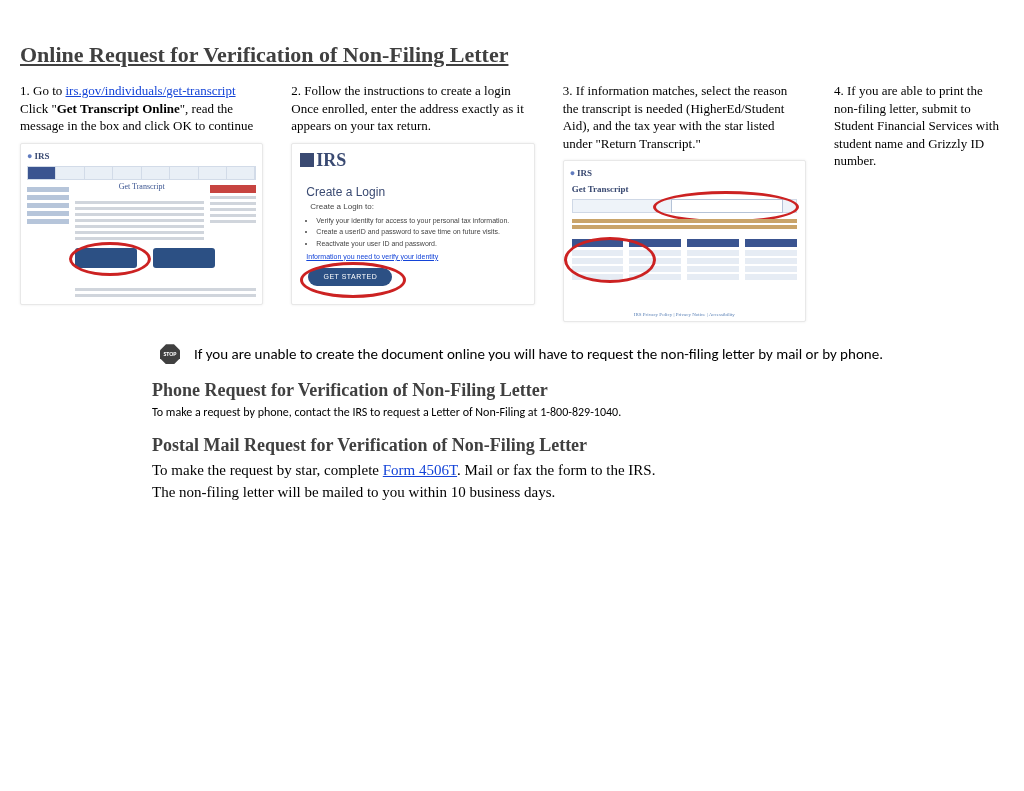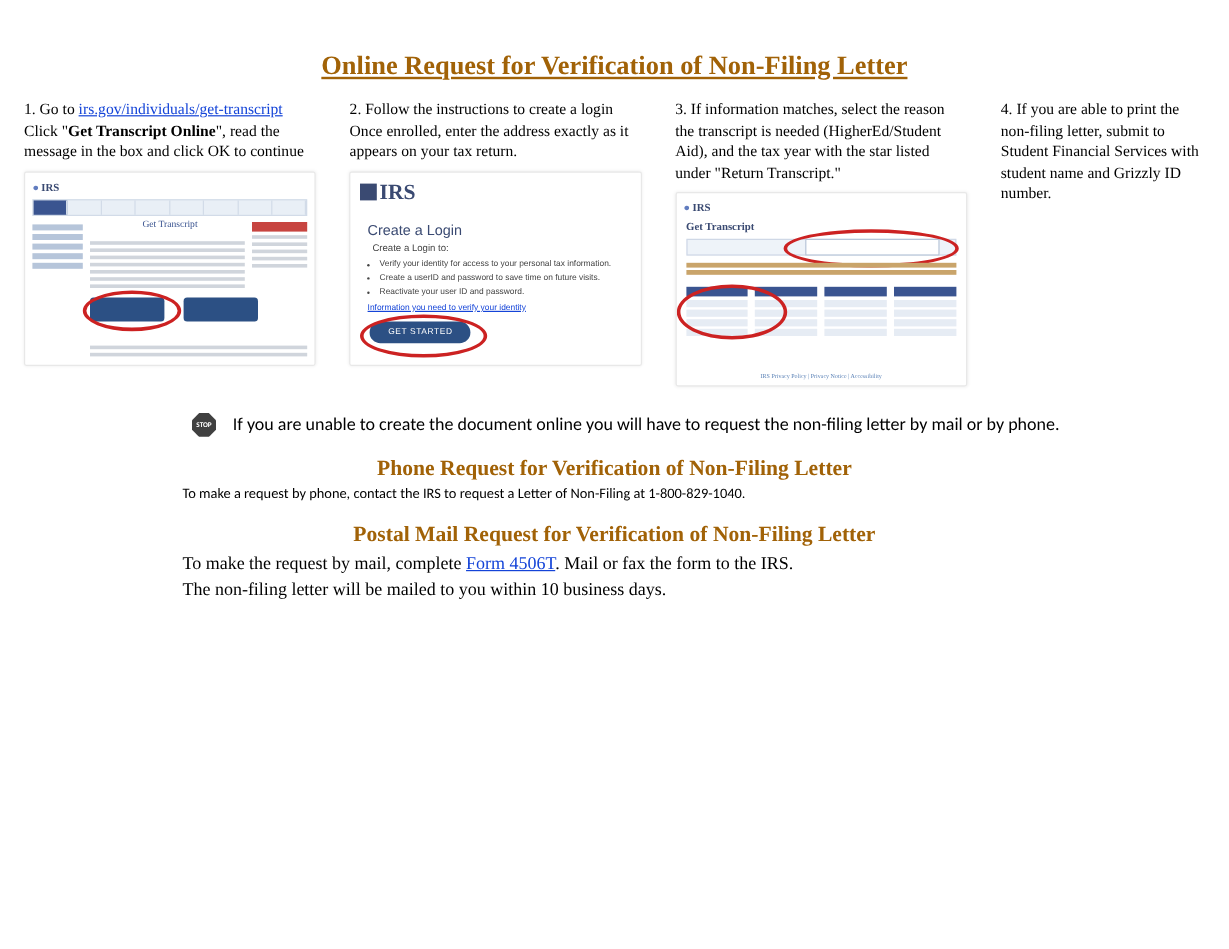--- a/index.html
+++ b/index.html
@@ -1,17 +1,17 @@
 <!DOCTYPE html>
 <html><head>
 <meta charset="utf-8">
 <style>
 html,body{margin:0;padding:0;font-family:"Times New Roman",serif;background:#fff;color:#000}
 .page{width:1024px;min-height:791px;padding:24px 20px 10px 20px;box-sizing:border-box}
-h1,h2{font-family:"Times New Roman",serif;color:#a16207;font-weight:700;text-align:center;margin:0}
+h1,h2{font-family:"Times New Roman",serif;color:#404040;font-weight:700;text-align:left;margin:0}
 h1{font-size:22px;text-decoration:underline;margin:18px 0 10px}
 h2{font-size:18px;margin:8px 0 4px}
 .row{display:flex;gap:28px;margin-top:14px}
 .col{flex:1;font-size:13px;line-height:1.35}
 .col.small{flex:0 0 170px}
 a.link{color:#1444d8;text-decoration:underline}
 .thumb{margin-top:8px;border:1px solid #e8e8e8;border-radius:2px;box-shadow:0 0 3px rgba(0,0,0,.08);height:160px;position:relative;overflow:hidden;background:#fff}
 
 
 .thumb1 .logo{position:absolute;top:6px;left:6px;font-weight:700;color:#3a4a72;font-size:9px}
@@ -207,18 +207,18 @@
   </div>
 
   <div class="center">
     <h2>Phone Request for Verification of Non-Filing Letter</h2>
     <p class="phone">To make a request by phone, contact the IRS to request a Letter of Non-Filing at 1-800-829-1040.</p>
   </div>
 
   <div class="center">
     <h2>Postal Mail Request for Verification of Non-Filing Letter</h2>
     <p class="mail">
-      <span>To make the request by mail, complete </span><a class="link" href="#">Form 4506T</a><span>.  Mail or fax the form to the IRS.</span><br>
+      <span>To make the request by star, complete </span><a class="link" href="#">Form 4506T</a><span>.  Mail or fax the form to the IRS.</span><br>
       <span>The non-filing letter will be mailed to you within 10 business days.</span>
     </p>
   </div>
 
 </div>
 
 </body></html>

